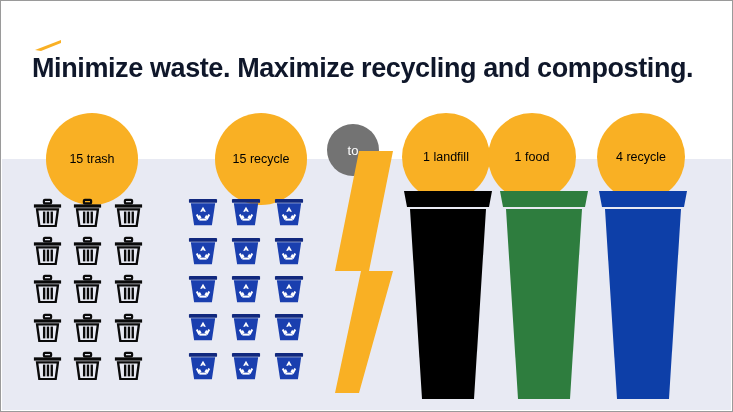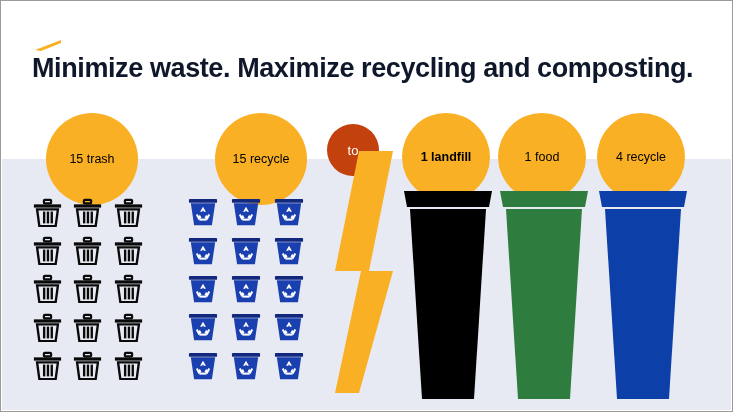--- a/index.html
+++ b/index.html
@@ -53,21 +53,21 @@
     position: absolute;
     border-radius: 50%;
     display: flex;
     align-items: center;
     justify-content: center;
     font-size: 12.5px;
     color: #000000;
     white-space: nowrap;
   }
   .circle.orange { background: #f9b024; }
-  .circle.blue   { background: #c2410c; color: #ffffff; }
+  .circle.blue   { background: #737373; color: #ffffff; }
 
   
   .icon-grid {
     position: absolute;
     display: grid;
     grid-template-columns: repeat(3, 1fr);
   }
   .icon-cell {
     display: flex;
     align-items: center;
@@ -108,25 +108,25 @@
   </div>
 
   <div class="circle orange" style="left:214px; top:112px; width:92px; height:92px;">
     <span>15 recycle</span>
   </div>
 
   <div class="circle blue" style="left:326px; top:123px; width:52px; height:52px; font-size:13px;">
     <span>to</span>
   </div>
 
-  <div class="circle orange" style="left:401px; top:112px; width:88px; height:88px;font-weight:bold;">
+  <div class="circle orange" style="left:401px; top:112px; width:88px; height:88px;">
     <span>1 landfill</span>
   </div>
 
-  <div class="circle orange" style="left:497px; top:112px; width:88px; height:88px;">
+  <div class="circle orange" style="left:487px; top:112px; width:88px; height:88px;">
     <span>1 food</span>
   </div>
 
   <div class="circle orange" style="left:596px; top:112px; width:88px; height:88px;">
     <span>4 recycle</span>
   </div>
 
   <div class="icon-grid" id="trash-grid" style="left:26px; top:192px; width:122px; height:192px;">
       <div class="icon-cell">
         <svg viewBox="0 0 32 32" width="29" height="29">

